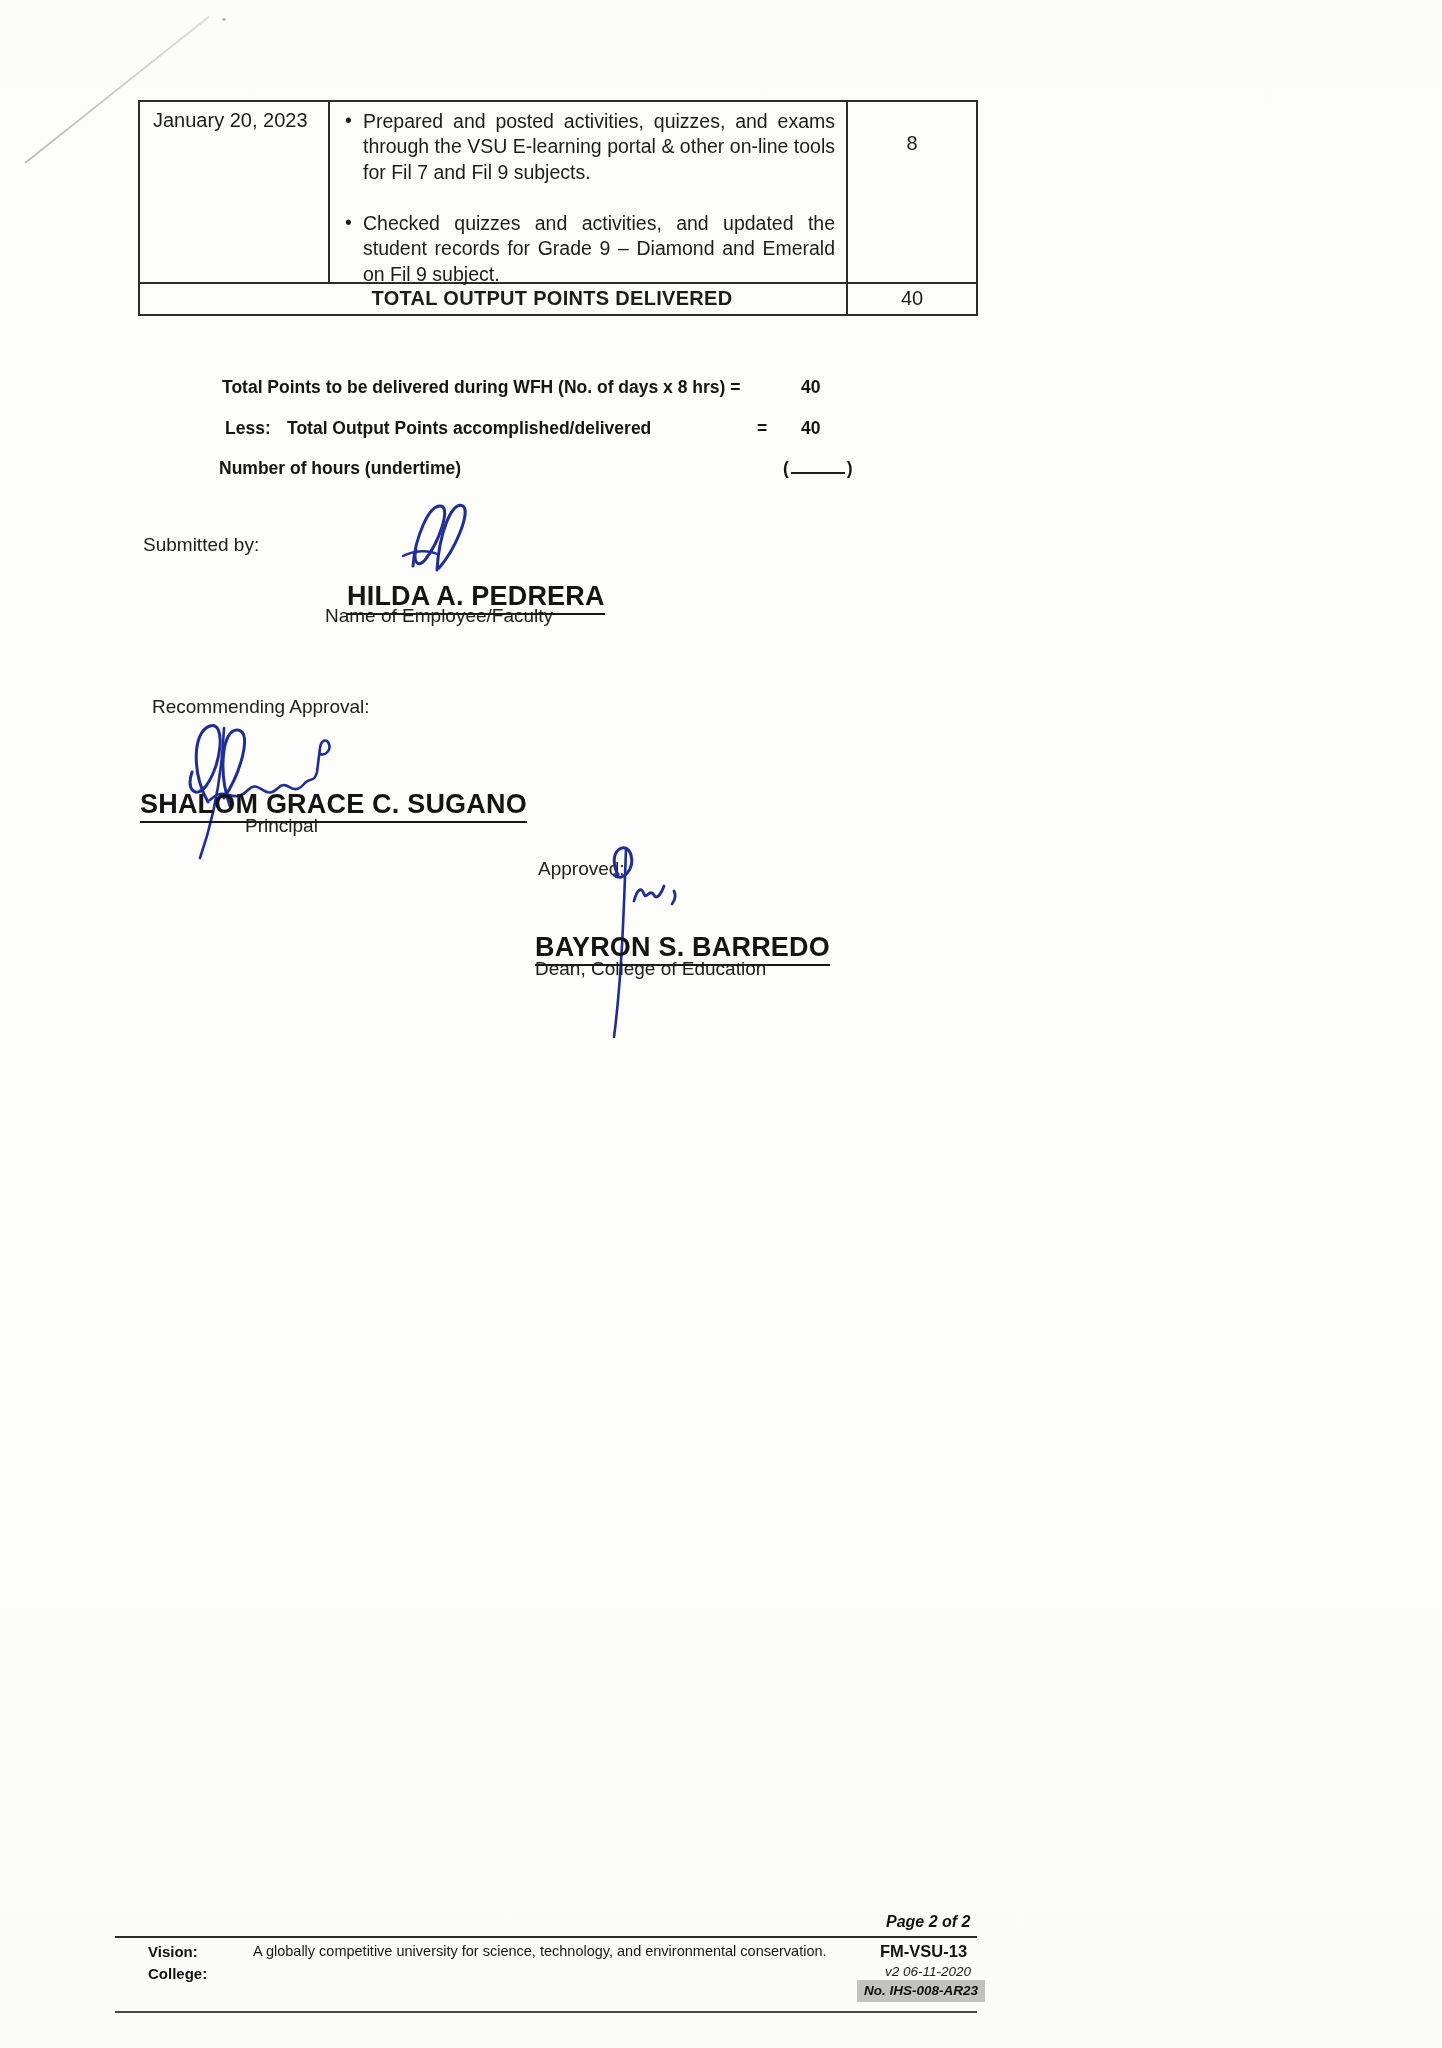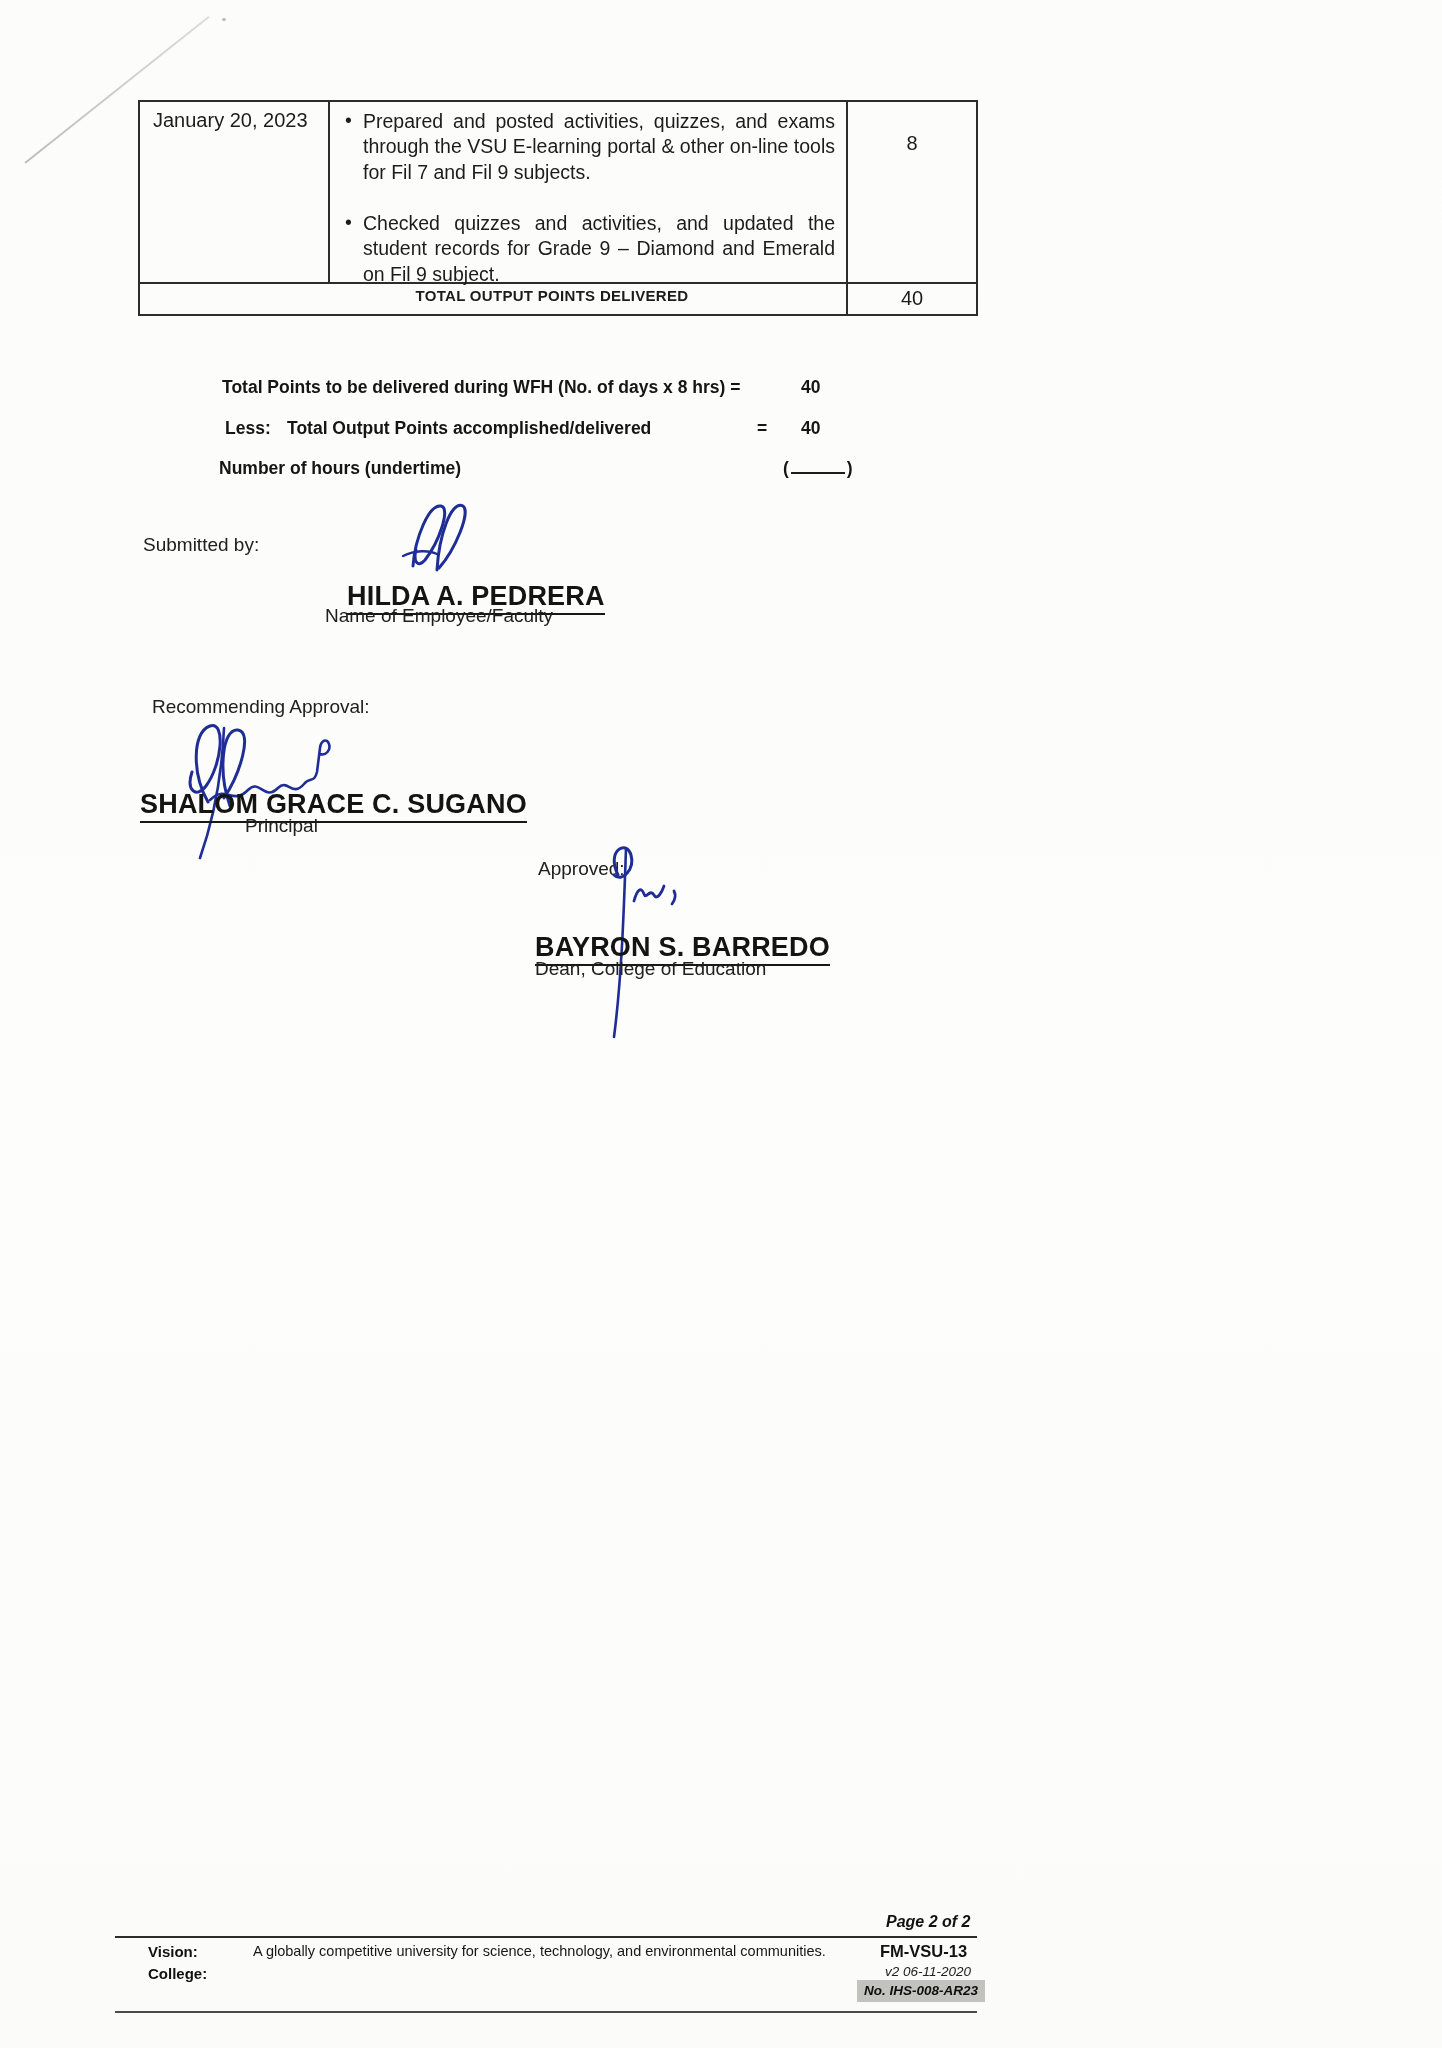--- a/index.html
+++ b/index.html
@@ -26,21 +26,21 @@
     border:2px solid #2c2c2c;
     display:grid;
     grid-template-columns:190px 518px 128px;
     grid-template-rows:180px 32px;
   }
   .date-cell { border-right:2px solid #2c2c2c; padding:7px 6px 0 13px; font-size:20px; }
   .act-cell  { border-right:2px solid #2c2c2c; padding:7px 11px 0 12px; font-size:19.5px; }
   .pts-cell  { text-align:center; padding-top:30px; font-size:20px; }
   .total-cell {
     grid-column:1 / 3; border-top:2px solid #2c2c2c; border-right:2px solid #2c2c2c;
-    text-align:center; font-weight:bold; font-size:15px; padding-top:3px;
+    text-align:center; font-weight:bold; font-size:20px; padding-top:3px;
     text-indent:118px; letter-spacing:.3px; white-space:nowrap;
   }
   .total-pts { border-top:2px solid #2c2c2c; text-align:center; font-size:20px; padding-top:3px; }
 
   .activity { position:relative; padding-left:21px; text-align:justify; line-height:1.3; }
   .activity + .activity { margin-top:26px; }
   .bullet { position:absolute; left:3px; top:-1px; }
 
   
   .sumtext { position:absolute; font-weight:bold; font-size:17.5px; white-space:nowrap; color:#151515; }
@@ -144,21 +144,21 @@
     <path d="M56,66 C59,55 63,51 66,59 C68,65 72,53 76,60 C79,66 84,57 86,51" stroke-width="2.8"></path>
     <path d="M96,56 C98,60 97,65 94,69" stroke-width="2.8"></path>
   </svg>
   <div class="sig-name" style="left:535px; top:932px;">BAYRON S. BARREDO</div>
   <div class="label19" style="left:535px; top:958px;">Dean, College of Education</div>
 
   <div class="page-label" style="left:886px; top:1913px;">Page 2 of 2</div>
   <div class="rule" style="left:115px; top:1936px; width:862px;"></div>
 
   <div class="foot-label" style="left:148px; top:1943px;">Vision:</div>
-  <div class="foot-text vision-line" style="left:253px; top:1941px;">A globally competitive university for science, technology, and environmental communities.</div>
+  <div class="foot-text vision-line" style="left:253px; top:1941px;">A globally competitive university for science, technology, and environmental conservation.</div>
 
   <div class="foot-label" style="left:148px; top:1965px;">College:</div>
 
   <div class="form-code" style="left:880px; top:1942px;">FM-VSU-13</div>
   <div class="form-version" style="left:885px; top:1964px;">v2 06-11-2020</div>
   <div class="doc-no">No. IHS-008-AR23</div>
 
   <div class="rule-thin" style="left:115px; top:2011px; width:862px;"></div>
 
 </div>

